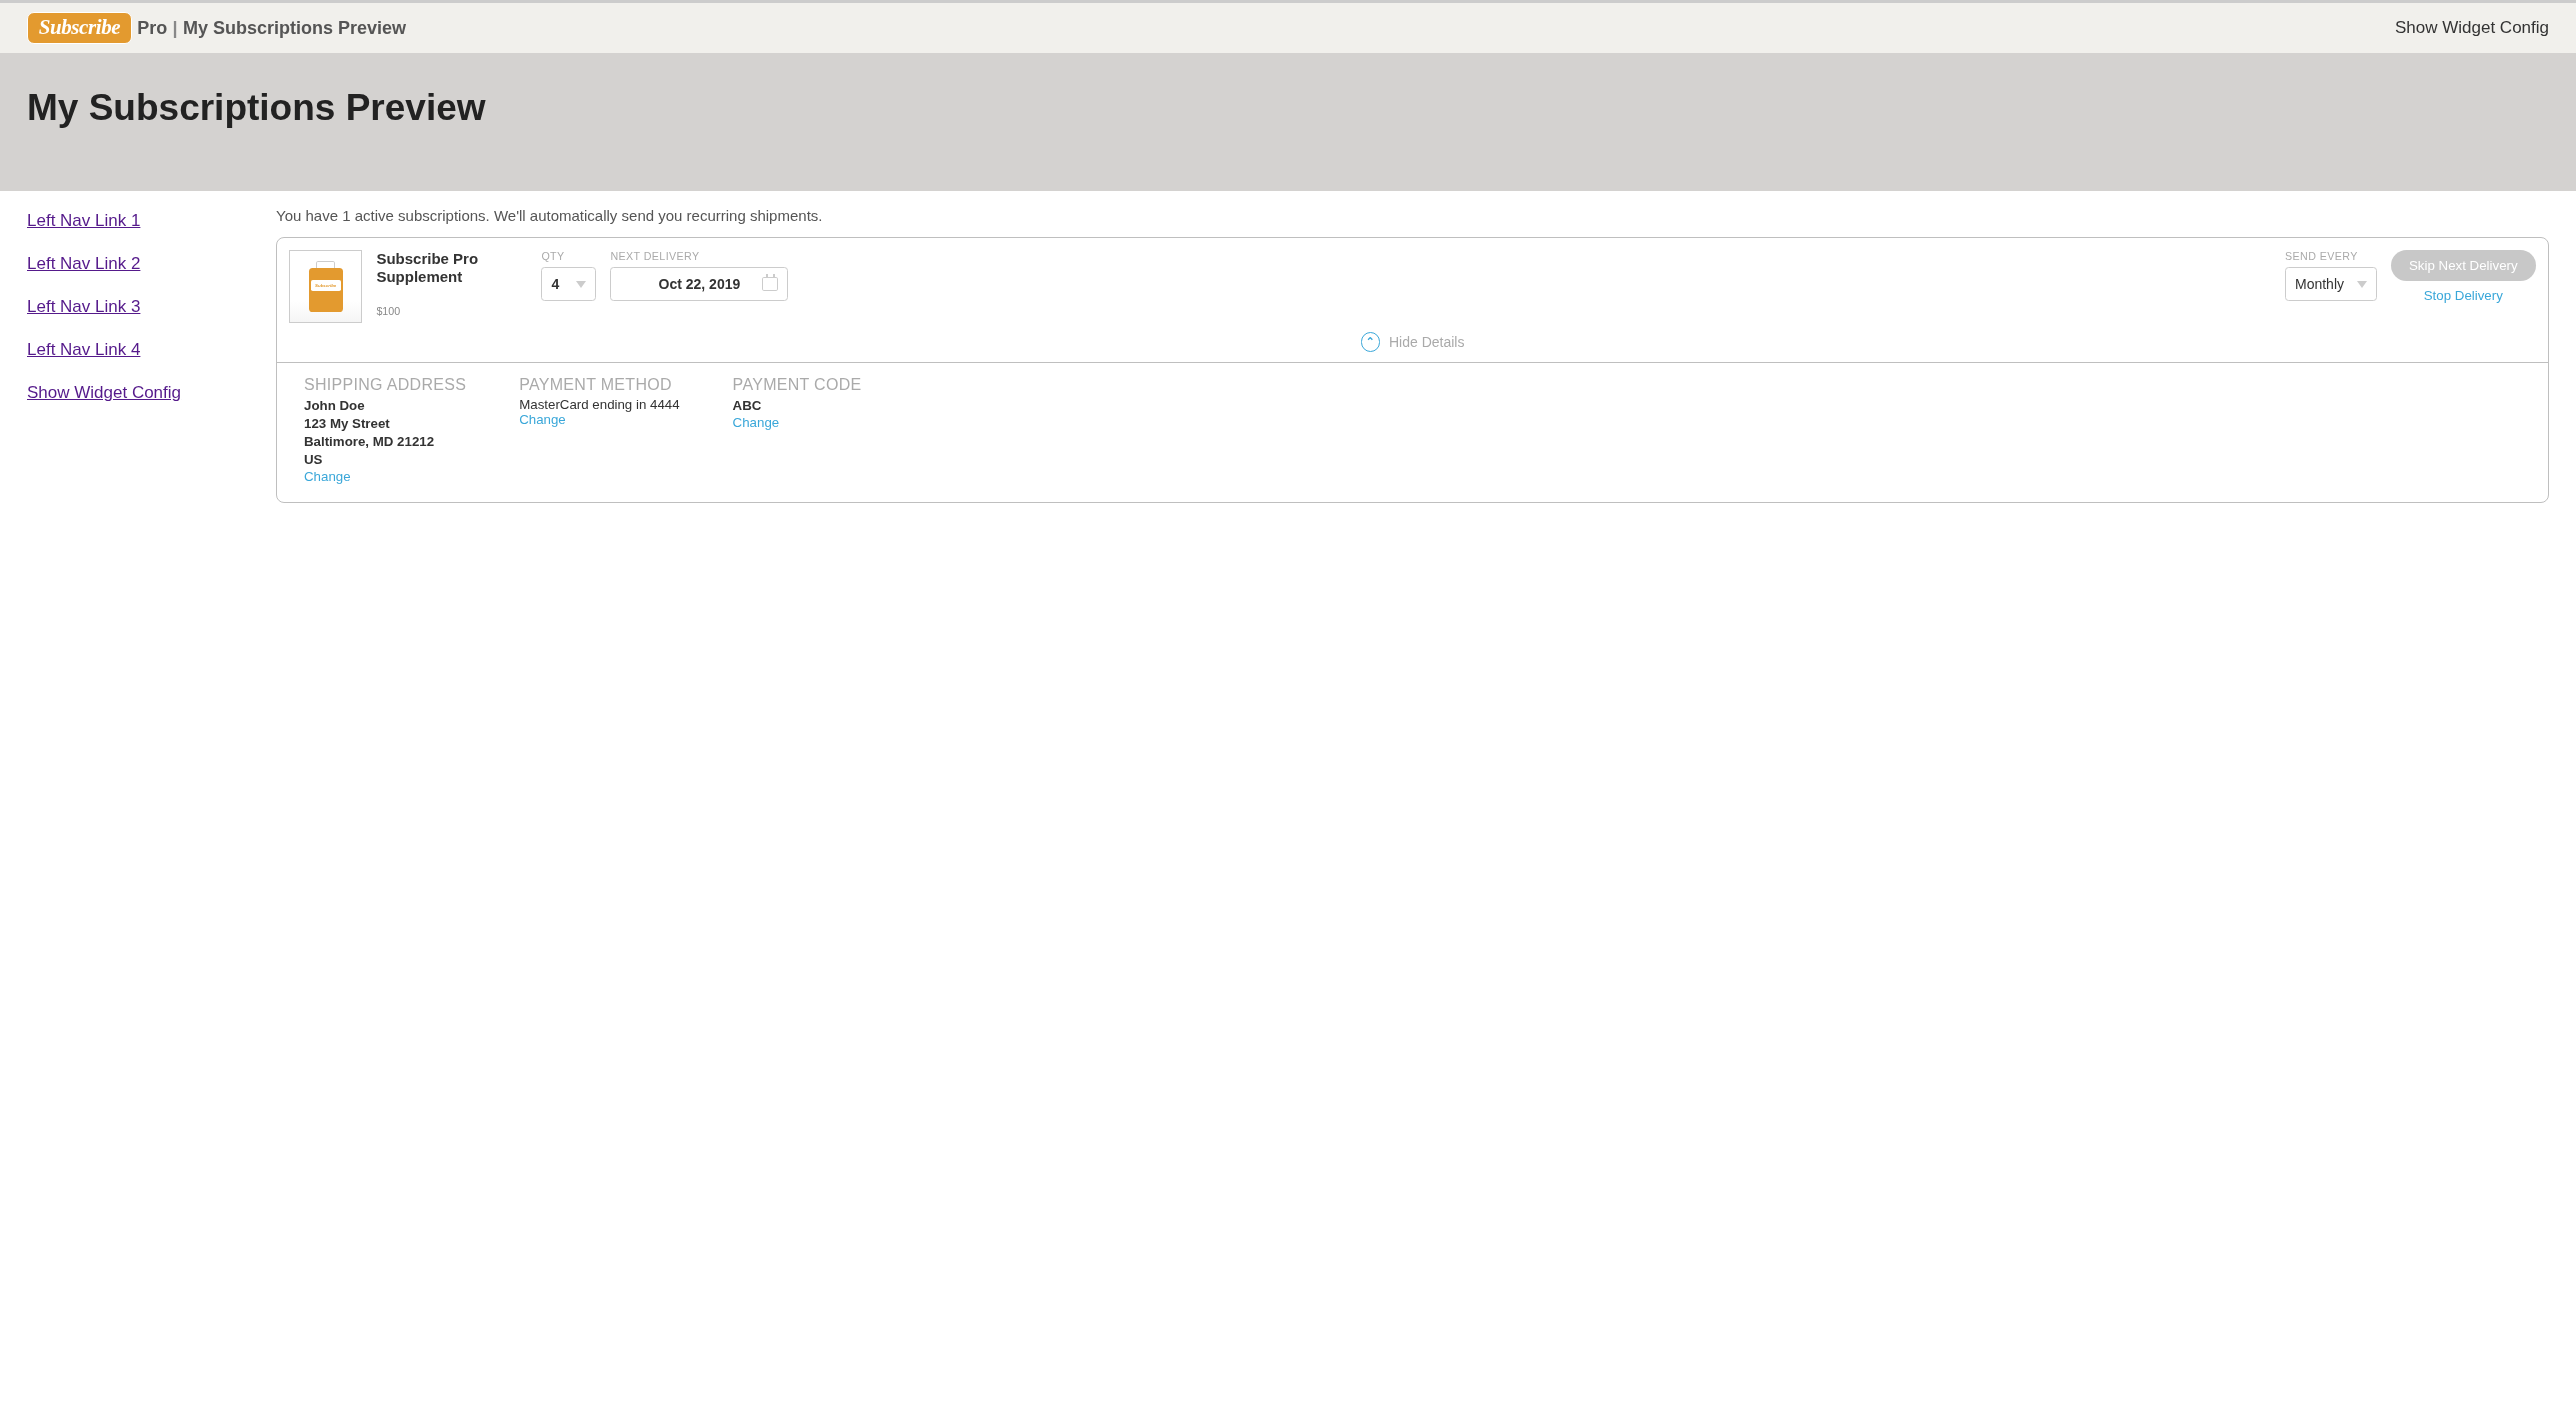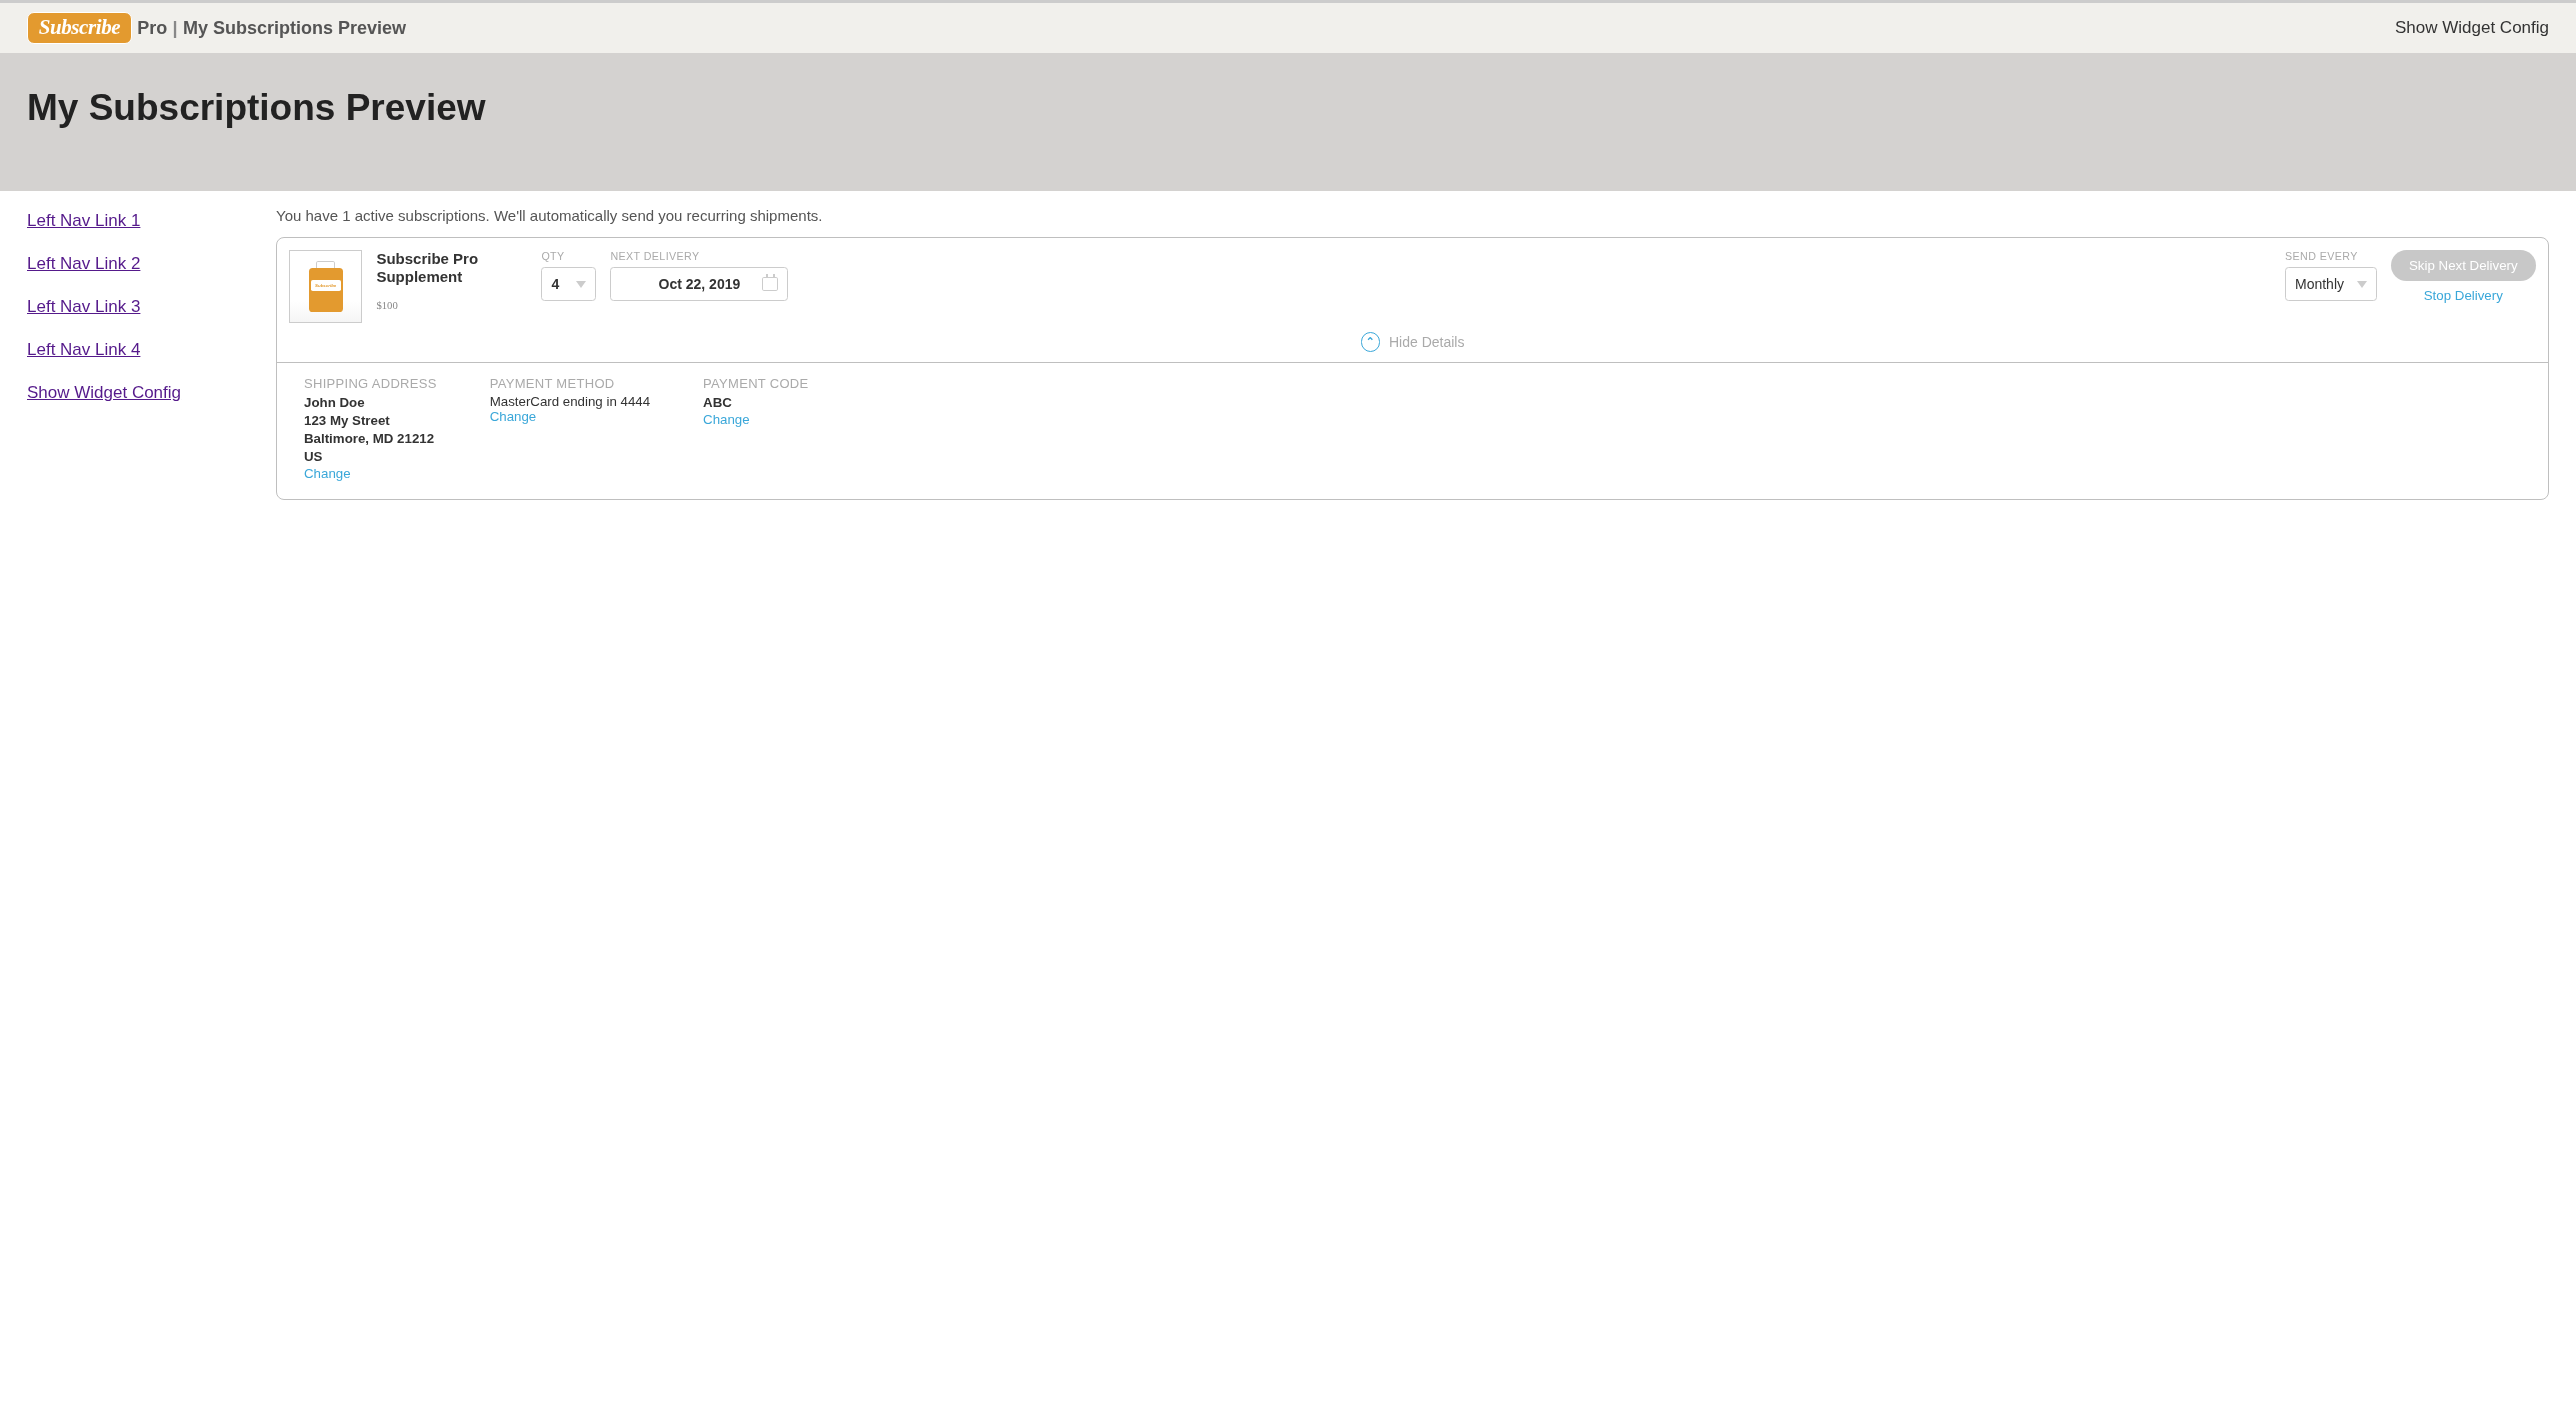--- a/index.html
+++ b/index.html
@@ -81,21 +81,21 @@
   }
   .bottle {
     width: 34px; height: 52px; position: relative;
   }
   .bottle-cap { position: absolute; top: 0; left: 7px; width: 19.5px; height: 9px; background: #fff; border: 0.9px solid #ccc; border-radius: 1.8px; }
   .bottle-body { position: absolute; top: 7px; left: 0; width: 34px; height: 44px; background: #e39a2f; border-radius: 3.6px; }
   .bottle-label { position: absolute; top: 19.5px; left: 1.8px; width: 30px; height: 10.7px; background: #fff; border-radius: 1.8px; font-size: 4.4px; color: #e39a2f; display:flex; align-items:center; justify-content:center; font-weight:bold; font-style:italic; }
 
   .prod-info { width: 151px; }
   .prod-name { font-weight: bold; font-size: 15px; color: #333; line-height: 1.2; }
-  .prod-price { font-size: 10.7px; color: #888; margin-top: 13px; font-family: Liberation Serif, serif; }
+  .prod-price { font-size: 10.7px; color: #888; margin-top: 19px; }
 
   .controls { flex: 1; display: flex; gap: 14px; }
   .ctrl-col { display: flex; flex-direction: column; gap: 5.3px; }
   .ctrl-label {
     font-size: 10.7px; color: #aaa; letter-spacing: 0.4px;
   }
   .select-box {
     border: 0.9px solid #ccc; border-radius: 3.6px;
     height: 34px; display: flex; align-items: center;
     padding: 0 9px; background: #fff; cursor: pointer;
@@ -135,21 +135,21 @@
     color: #3aa7d9; font-size: 10.7px; font-weight: bold;
   }
   .toggle-label { color: #aaa; font-size: 14px; font-weight: 500; }
 
   .details {
     border-top: 0.9px solid #bfbfbf;
     display: flex; gap: 53px;
     padding: 12.4px 27px 18px 27px;
   }
   .dcol { font-size: 13.3px; }
-  .dhead { font-size: 13px; color: #aaa; margin-bottom: 3.6px; letter-spacing: 0.3px; }
+  .dhead { font-size: 16px; color: #aaa; margin-bottom: 3.6px; letter-spacing: 0.3px; }
   .dval { font-weight: bold; color: #333; line-height: 1.35; }
   .dval-plain { color: #333; }
   .change { color: #3aa7d9; cursor: pointer; }
 </style>
 </head>
 <body>
 
 <div class="top-bar">
   <div class="top-left">
     <div class="logo-badge">Subscribe</div>

